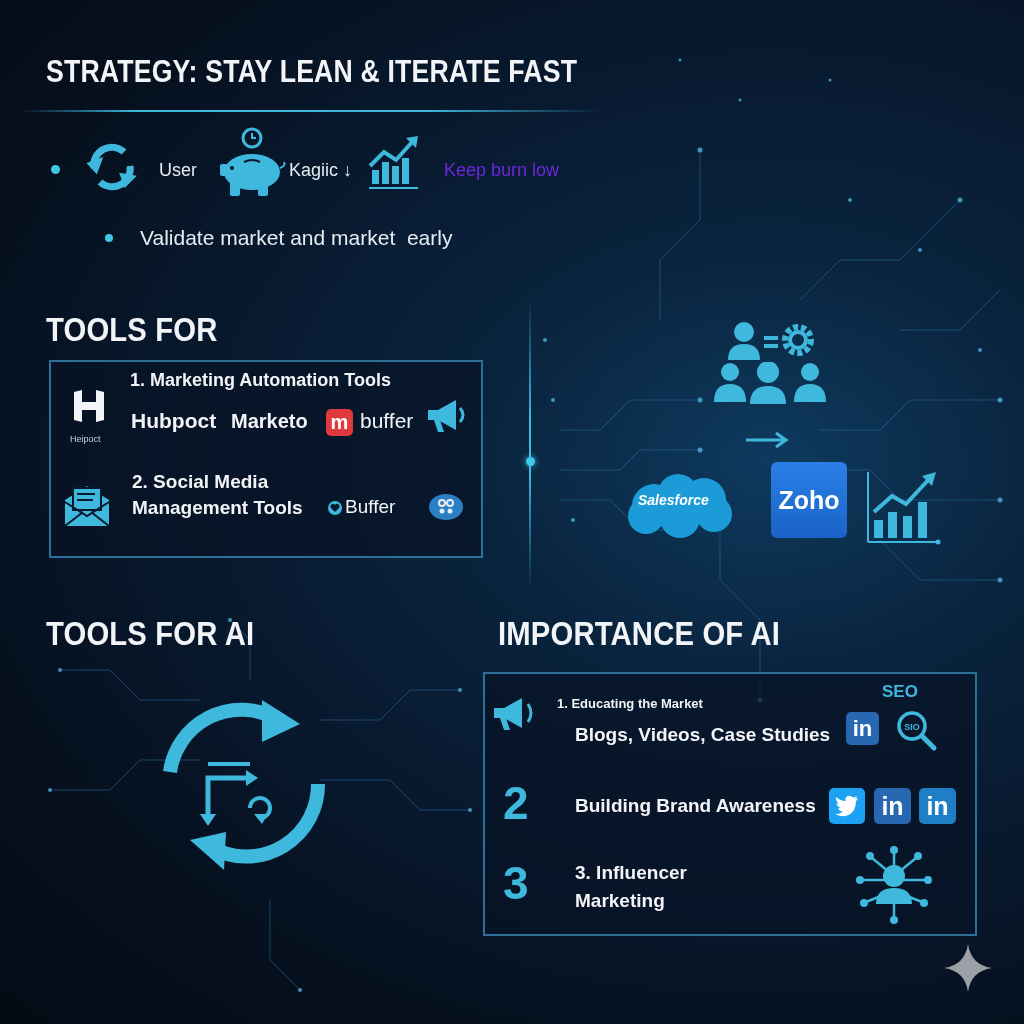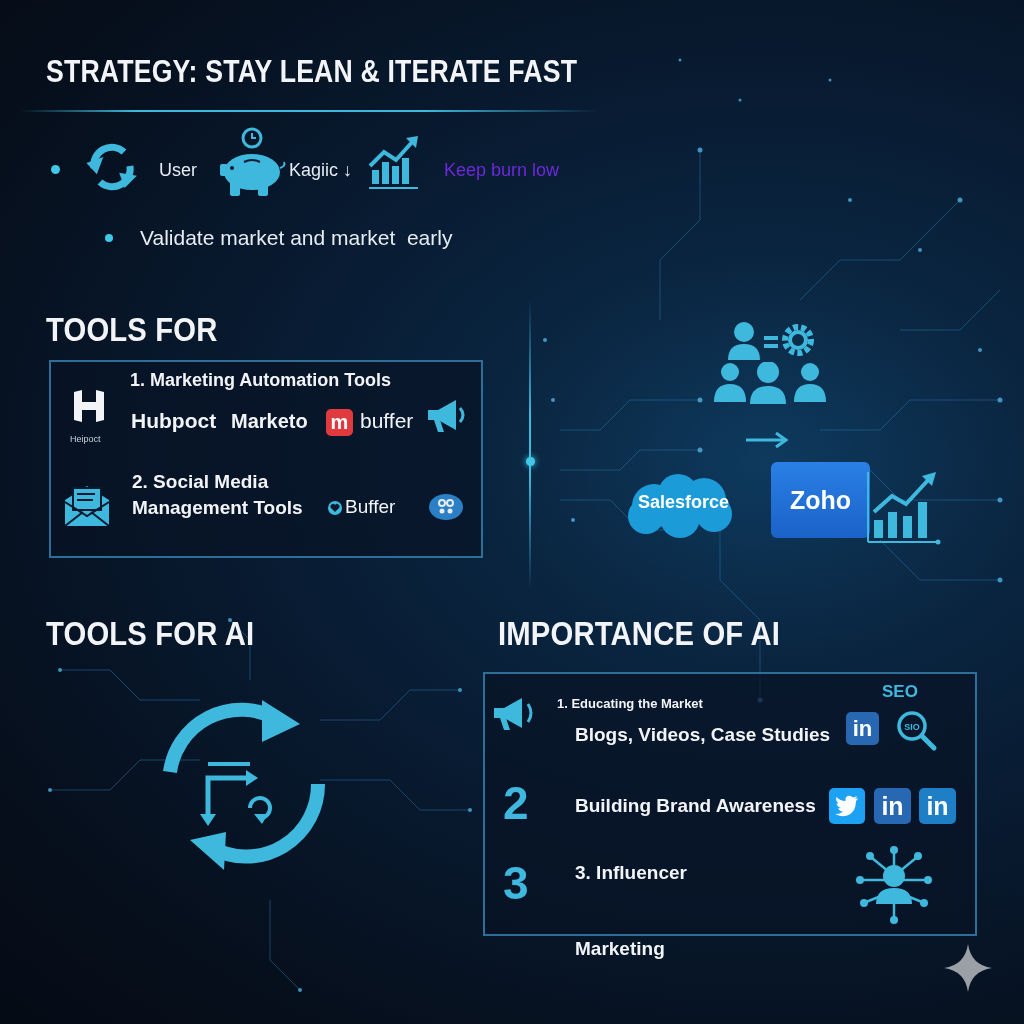--- a/index.html
+++ b/index.html
@@ -193,23 +193,23 @@
 <svg class="abs" style="left:624px;top:470px" width="112" height="70" viewBox="0 0 112 70">
   <g fill="#1b9bd8">
     <circle cx="30" cy="36" r="22"></circle>
       <circle cx="54" cy="24" r="20"></circle>
       <circle cx="80" cy="30" r="22"></circle>
     <circle cx="90" cy="44" r="18"></circle>
       <circle cx="56" cy="48" r="20"></circle>
       <circle cx="22" cy="46" r="18"></circle>
   </g>
 </svg>
-<div class="abs txt" style="left:638px;top:492px;font-size:18px;font-weight:bold;color:#ffffff;">Salesforce</div>
-
-<div class="logo-box" style="left:771px;top:462px;width:99px;height:76px;background:linear-gradient(180deg,#2a80e6,#1a62c8);font-size:25px;border-radius:6px;">Zoho</div>
+<div class="abs txt" style="left:638px;top:492px;font-size:14px;font-style:italic;font-weight:bold;color:#ffffff;">Salesforce</div>
+
+<div class="logo-box" style="left:771px;top:462px;width:76px;height:76px;background:linear-gradient(180deg,#2a80e6,#1a62c8);font-size:25px;border-radius:6px;">Zoho</div>
 
 <svg class="abs" style="left:866px;top:470px" width="76" height="76" viewBox="0 0 76 76">
   <line x1="2" y1="2" x2="2" y2="72" stroke="#3fb8de" stroke-width="2"></line>
   <line x1="2" y1="72" x2="72" y2="72" stroke="#3fb8de" stroke-width="2"></line>
   <circle cx="72" cy="72" r="2.5" fill="#3fb8de"></circle>
   <rect x="8" y="50" width="9" height="18" fill="#3fb8de"></rect>
   <rect x="22" y="42" width="9" height="26" fill="#3fb8de"></rect>
   <rect x="37" y="46" width="9" height="22" fill="#3fb8de"></rect>
   <rect x="52" y="32" width="9" height="36" fill="#3fb8de"></rect>
   <polyline points="8,42 26,26 40,34 64,8" stroke="#3fb8de" stroke-width="4" fill="none"></polyline>
@@ -255,21 +255,21 @@
 <div class="logo-box" style="left:829px;top:788px;width:36px;height:36px;background:#1da1f2;">
   <svg width="24" height="22" viewBox="0 0 24 22">
     <path d="M23 3 Q21 4 20 4 Q22 2 22 1 Q20 2 18 2.5 Q16 0.5 13.5 0.8 Q10 1.5 10.5 6 Q5 6 1.5 2 Q0 5.5 3.5 8.5 Q2 8.5 1.5 8 Q2 12 6 13 Q4 13.5 3 13.2 Q4.5 16.5 8 16.5 Q4.5 19.5 0 19 Q12 25 19 15 Q21 11 21 6 Q22.5 5 23 3 Z" fill="#fff"></path>
   </svg>
 </div>
 <div class="logo-box" style="left:874px;top:788px;width:37px;height:36px;background:#2867b2;font-size:25px;">in</div>
 <div class="logo-box" style="left:919px;top:788px;width:37px;height:36px;background:#1e7fc6;font-size:25px;">in</div>
 
 <div class="abs txt bold" style="left:503px;top:856px;font-size:46px;color:#3fb8de;">3</div>
 <div class="abs txt bold" style="left:575px;top:862px;font-size:19px;color:#f2f4f7;">3. Influencer</div>
-<div class="abs txt bold" style="left:575px;top:890px;font-size:19px;color:#f2f4f7;margin-top:48px;">Marketing</div>
+<div class="abs txt bold" style="left:575px;top:890px;font-size:19px;color:#f2f4f7;">Marketing</div>
 <svg class="abs" style="left:856px;top:846px" width="76" height="78" viewBox="0 0 76 78">
   <g stroke="#3fb8de" stroke-width="2.5">
     <line x1="38" y1="30" x2="38" y2="6"></line>
       <line x1="38" y1="30" x2="16" y2="12"></line>
       <line x1="38" y1="30" x2="60" y2="12"></line>
     <line x1="38" y1="34" x2="6" y2="34"></line>
       <line x1="38" y1="34" x2="70" y2="34"></line>
     <line x1="30" y1="48" x2="10" y2="56"></line>
       <line x1="46" y1="48" x2="66" y2="56"></line>
     <line x1="38" y1="56" x2="38" y2="72"></line>

